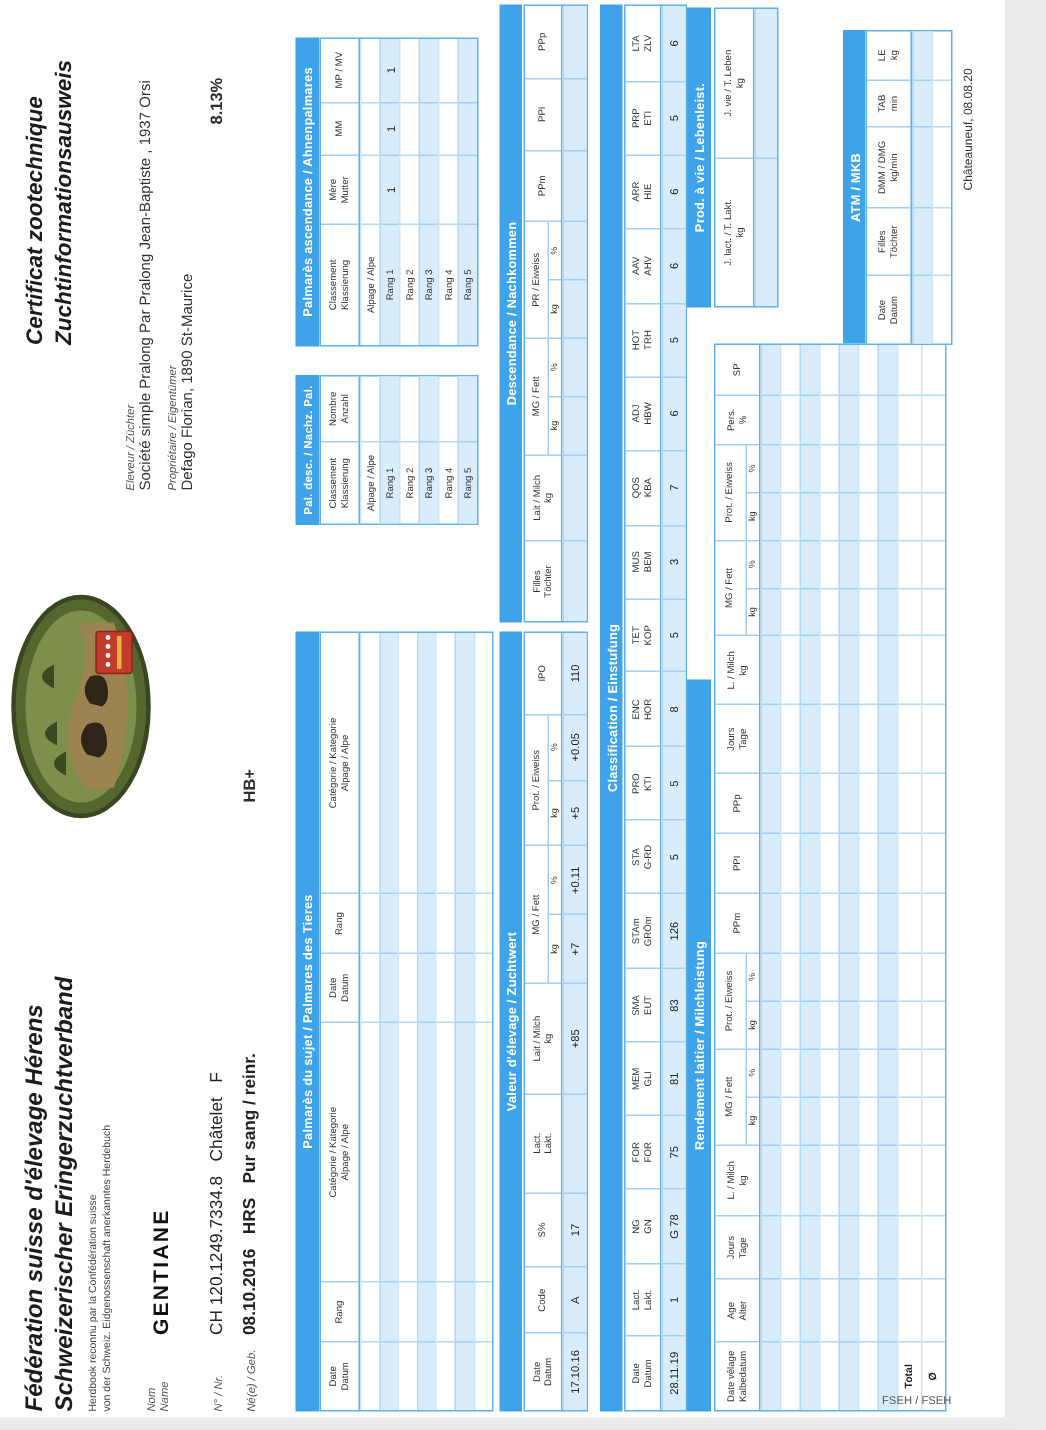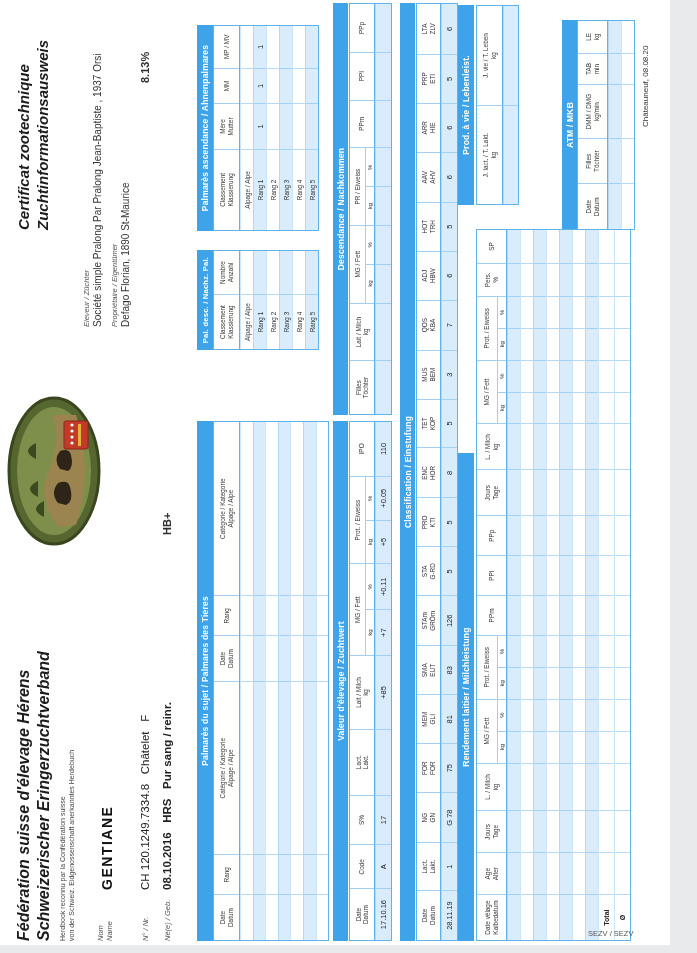--- a/index.html
+++ b/index.html
@@ -789,14 +789,14 @@
           <div class="td" style="width: 46px;"></div>
           <div class="td" style="width: 54px;"></div>
           <div class="td" style="width: 32px;"></div>
           <div class="td" style="width: 32px;"></div>
         </div>
       </div>
 
     <div class="abs chateau" style="left:818px;top:641px;">Châteauneuf, 08.08.20</div>
   </div>
 
-  <div class="footnote" style="left:588px;top:929px;">SEZV / SEZV</div>
+  <div class="footnote" style="left:588px;top:929px;">FSEH / FSEH</div>
 </div>
 
 </body></html>

